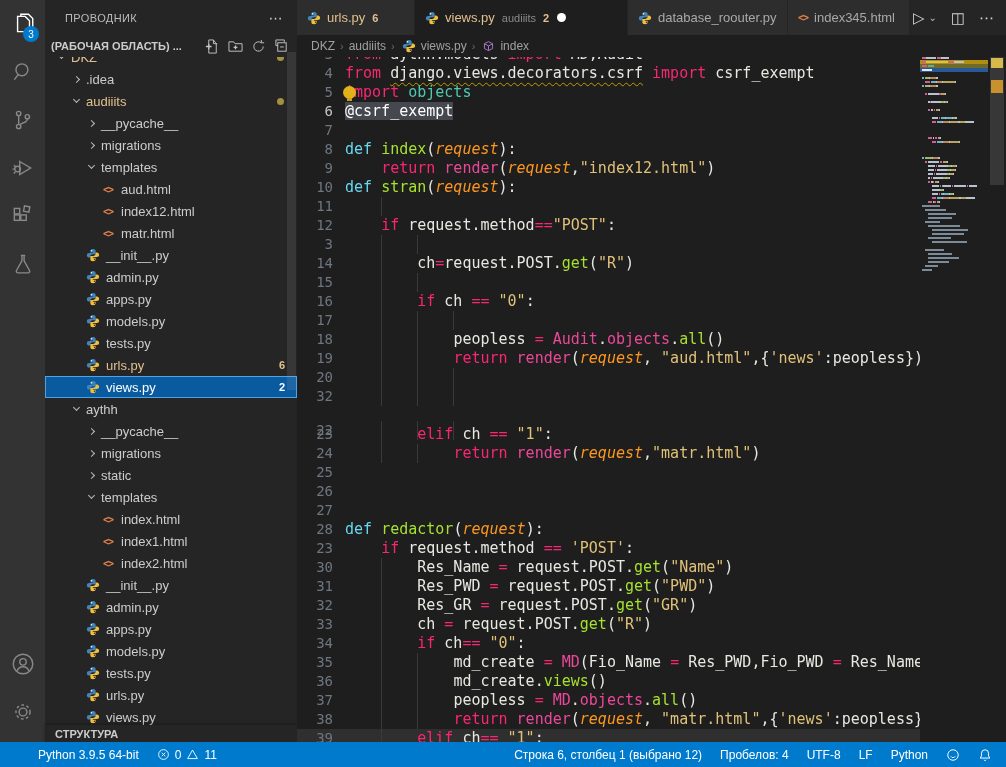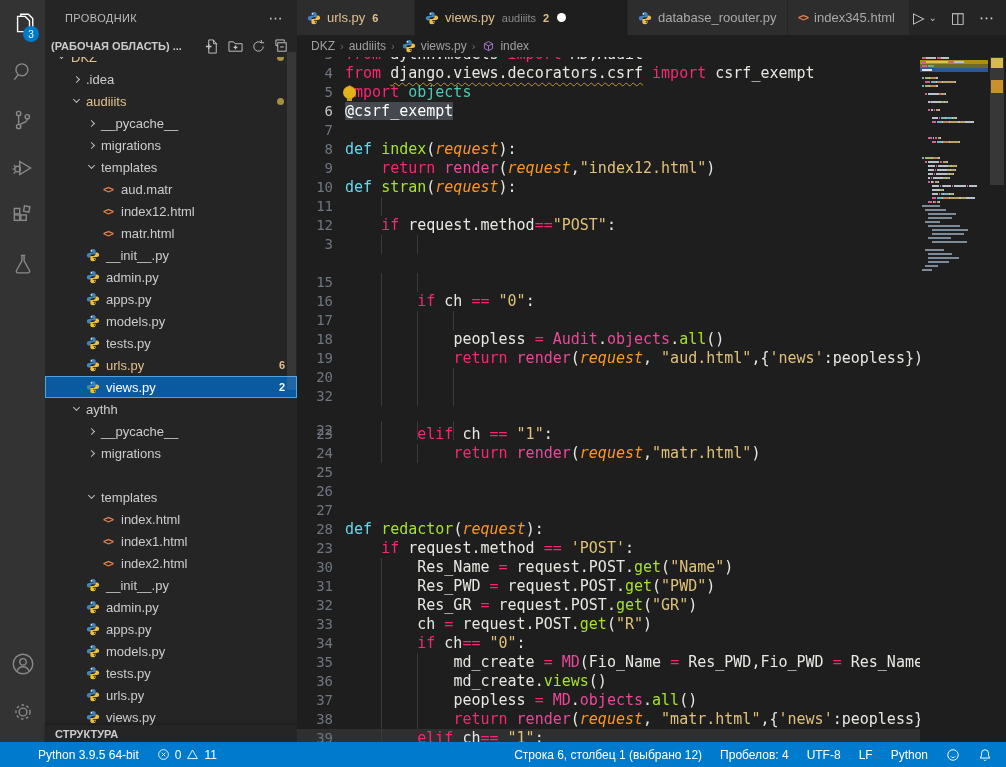--- a/index.html
+++ b/index.html
@@ -209,21 +209,21 @@
           <span class="lbl">migrations</span>
         </div>
         <div class="trow" style="top: 99px; padding-left: 40px;">
           <span class="arrow exp"></span>
           <span class="lbl">templates</span>
         </div>
         <div class="trow" style="top: 121px; padding-left: 55px;">
           <span class="ficon">
             <span class="htmlicon">&lt;&gt;</span>
           </span>
-          <span class="lbl">aud.matr</span>
+          <span class="lbl">aud.html</span>
         </div>
         <div class="trow" style="top: 143px; padding-left: 55px;">
           <span class="ficon">
             <span class="htmlicon">&lt;&gt;</span>
           </span>
           <span class="lbl">index12.html</span>
         </div>
         <div class="trow" style="top: 165px; padding-left: 55px;">
           <span class="ficon">
             <span class="htmlicon">&lt;&gt;</span>
@@ -313,20 +313,24 @@
           <span class="arrow exp"></span>
           <span class="lbl">aythh</span>
         </div>
         <div class="trow" style="top: 363px; padding-left: 40px;">
           <span class="arrow col"></span>
           <span class="lbl">__pycache__</span>
         </div>
         <div class="trow" style="top: 385px; padding-left: 40px;">
           <span class="arrow col"></span>
           <span class="lbl">migrations</span>
+        </div>
+        <div class="trow" style="top: 407px; padding-left: 40px;">
+          <span class="arrow col"></span>
+          <span class="lbl">static</span>
         </div>
         <div class="trow" style="top: 429px; padding-left: 40px;">
           <span class="arrow exp"></span>
           <span class="lbl">templates</span>
         </div>
         <div class="trow" style="top: 451px; padding-left: 55px;">
           <span class="ficon">
             <span class="htmlicon">&lt;&gt;</span>
           </span>
           <span class="lbl">index.html</span>
@@ -513,20 +517,21 @@
         <div class="cline" style="top: 7px;"><span class="ln">4</span><span class="lt"><span class="k">from </span><span class="u">django.views.decorators.csrf</span><span class="p"> </span><span class="k">import</span><span class="p"> csrf_exempt</span></span></div>
         <div class="cline" style="top: 26px;"><span class="ln">5</span><span class="bulb"></span><span class="lt"><span class="k">import</span><span class="p"> </span><span class="t">objects</span></span></div>
         <div class="cline" style="top: 45px;"><span class="ln cur">6</span><span class="lt"><span class="x">@csrf_exempt</span></span></div>
         <div class="cline" style="top: 64px;"><span class="ln">7</span><span class="lt"></span></div>
         <div class="cline" style="top: 83px;"><span class="ln">8</span><span class="lt"><span class="d">def</span><span class="p"> </span><span class="f">index</span><span class="p">(</span><span class="a">request</span><span class="p">):</span></span></div>
         <div class="cline" style="top: 102px;"><span class="ln">9</span><span class="lt"><span class="p">    </span><span class="k">return</span><span class="p"> </span><span class="c">render</span><span class="p">(</span><span class="a">request</span><span class="p">,</span><span class="s">"index12.html"</span><span class="p">)</span></span></div>
         <div class="cline" style="top: 121px;"><span class="ln">10</span><span class="lt"><span class="d">def</span><span class="p"> </span><span class="f">stran</span><span class="p">(</span><span class="a">request</span><span class="p">):</span></span></div>
         <div class="cline" style="top: 140px;"><span class="ln">11</span><span class="guide" style="left:84.12px"></span><span class="lt"></span></div>
         <div class="cline" style="top: 159px;"><span class="ln">12</span><span class="lt"><span class="p">    </span><span class="k">if</span><span class="p"> </span><span class="p">request.method</span><span class="k">==</span><span class="s">"POST"</span><span class="p">:</span></span></div>
         <div class="cline" style="top: 178px;"><span class="ln">3</span><span class="guide" style="left:84.12px"></span><span class="guide" style="left:120.24px"></span><span class="lt"></span></div>
+        <div class="cline" style="top: 197px;"><span class="ln">14</span><span class="guide" style="left:84.12px"></span><span class="lt"><span class="p">        </span><span class="p">ch</span><span class="k">=</span><span class="p">request.POST.</span><span class="f">get</span><span class="p">(</span><span class="s">"R"</span><span class="p">)</span></span></div>
         <div class="cline" style="top: 216px;"><span class="ln">15</span><span class="guide" style="left:84.12px"></span><span class="guide" style="left:120.24px"></span><span class="lt"></span></div>
         <div class="cline" style="top: 235px;"><span class="ln">16</span><span class="guide" style="left:84.12px"></span><span class="lt"><span class="p">        </span><span class="k">if</span><span class="p"> </span><span class="p">ch</span><span class="p"> </span><span class="k">==</span><span class="p"> </span><span class="s">"0"</span><span class="p">:</span></span></div>
         <div class="cline" style="top: 254px;"><span class="ln">17</span><span class="guide" style="left:84.12px"></span><span class="guide" style="left:120.24px"></span><span class="guide" style="left:156.35999999999999px"></span><span class="lt"></span></div>
         <div class="cline" style="top: 273px;"><span class="ln">18</span><span class="guide" style="left:84.12px"></span><span class="guide" style="left:120.24px"></span><span class="lt"><span class="p">            </span><span class="p">peopless</span><span class="p"> </span><span class="k">=</span><span class="p"> </span><span class="c">Audit</span><span class="p">.</span><span class="c">objects</span><span class="p">.</span><span class="f">all</span><span class="p">()</span></span></div>
         <div class="cline" style="top: 292px;"><span class="ln">19</span><span class="guide" style="left:84.12px"></span><span class="guide" style="left:120.24px"></span><span class="lt"><span class="p">            </span><span class="k">return</span><span class="p"> </span><span class="c">render</span><span class="p">(</span><span class="a">request</span><span class="p">, </span><span class="s">"aud.html"</span><span class="p">,{</span><span class="s">'news'</span><span class="p">:</span><span class="p">peopless</span><span class="p">})</span></span></div>
         <div class="cline" style="top: 311px;"><span class="ln">20</span><span class="guide" style="left:84.12px"></span><span class="guide" style="left:120.24px"></span><span class="guide" style="left:156.35999999999999px"></span><span class="lt"></span></div>
         <div class="cline" style="top: 330px;"><span class="ln">32</span><span class="guide" style="left:84.12px"></span><span class="guide" style="left:120.24px"></span><span class="guide" style="left:156.35999999999999px"></span><span class="lt"></span></div>
         <div class="cline" style="top: 364px;"><span class="ln">22</span><span class="guide" style="left:84.12px"></span><span class="guide" style="left:120.24px"></span><span class="guide" style="left:156.35999999999999px"></span><span class="lt"></span></div>
         <div class="cline" style="top: 368px;"><span class="ln">23</span><span class="guide" style="left:84.12px"></span><span class="lt"><span class="p">        </span><span class="k">elif</span><span class="p"> </span><span class="p">ch</span><span class="p"> </span><span class="k">==</span><span class="p"> </span><span class="s">"1"</span><span class="p">:</span></span></div>
         <div class="cline" style="top: 387px;"><span class="ln">24</span><span class="guide" style="left:84.12px"></span><span class="guide" style="left:120.24px"></span><span class="lt"><span class="p">            </span><span class="k">return</span><span class="p"> </span><span class="c">render</span><span class="p">(</span><span class="a">request</span><span class="p">,</span><span class="s">"matr.html"</span><span class="p">)</span></span></div>

